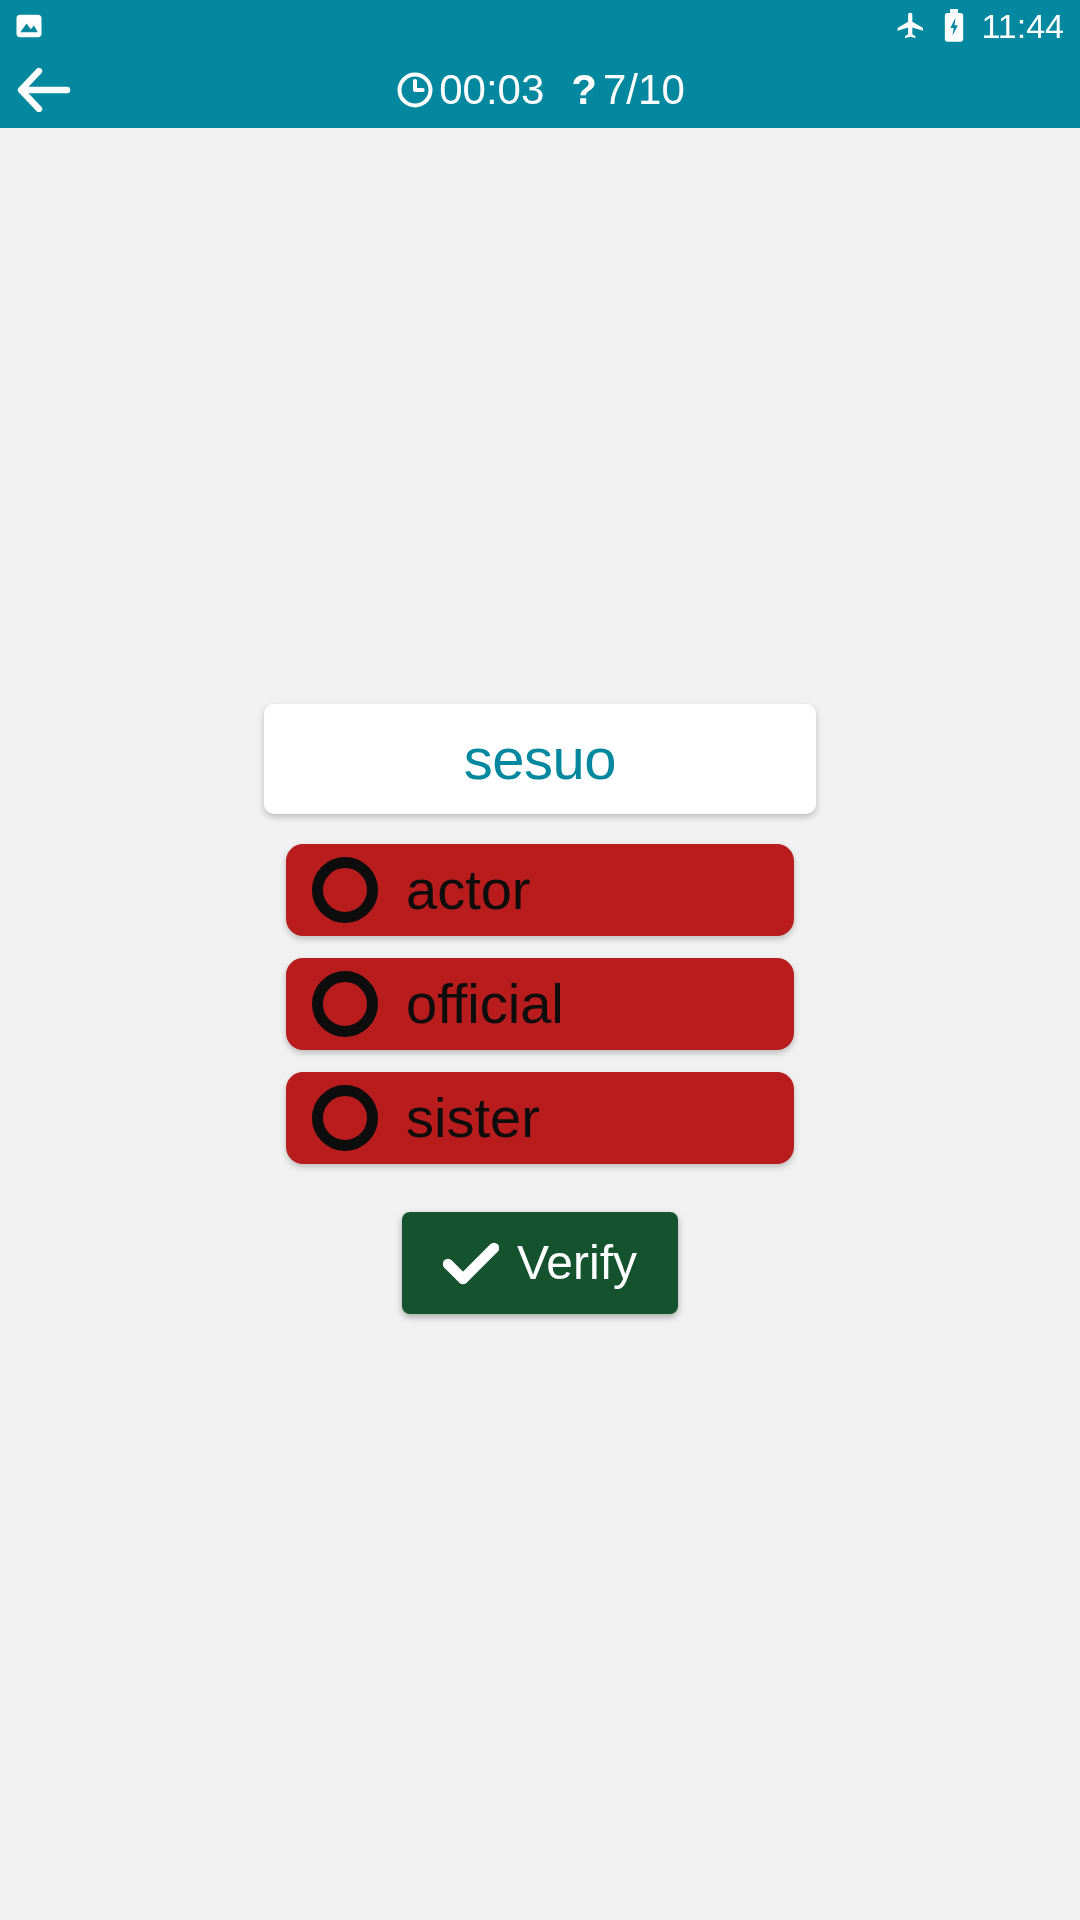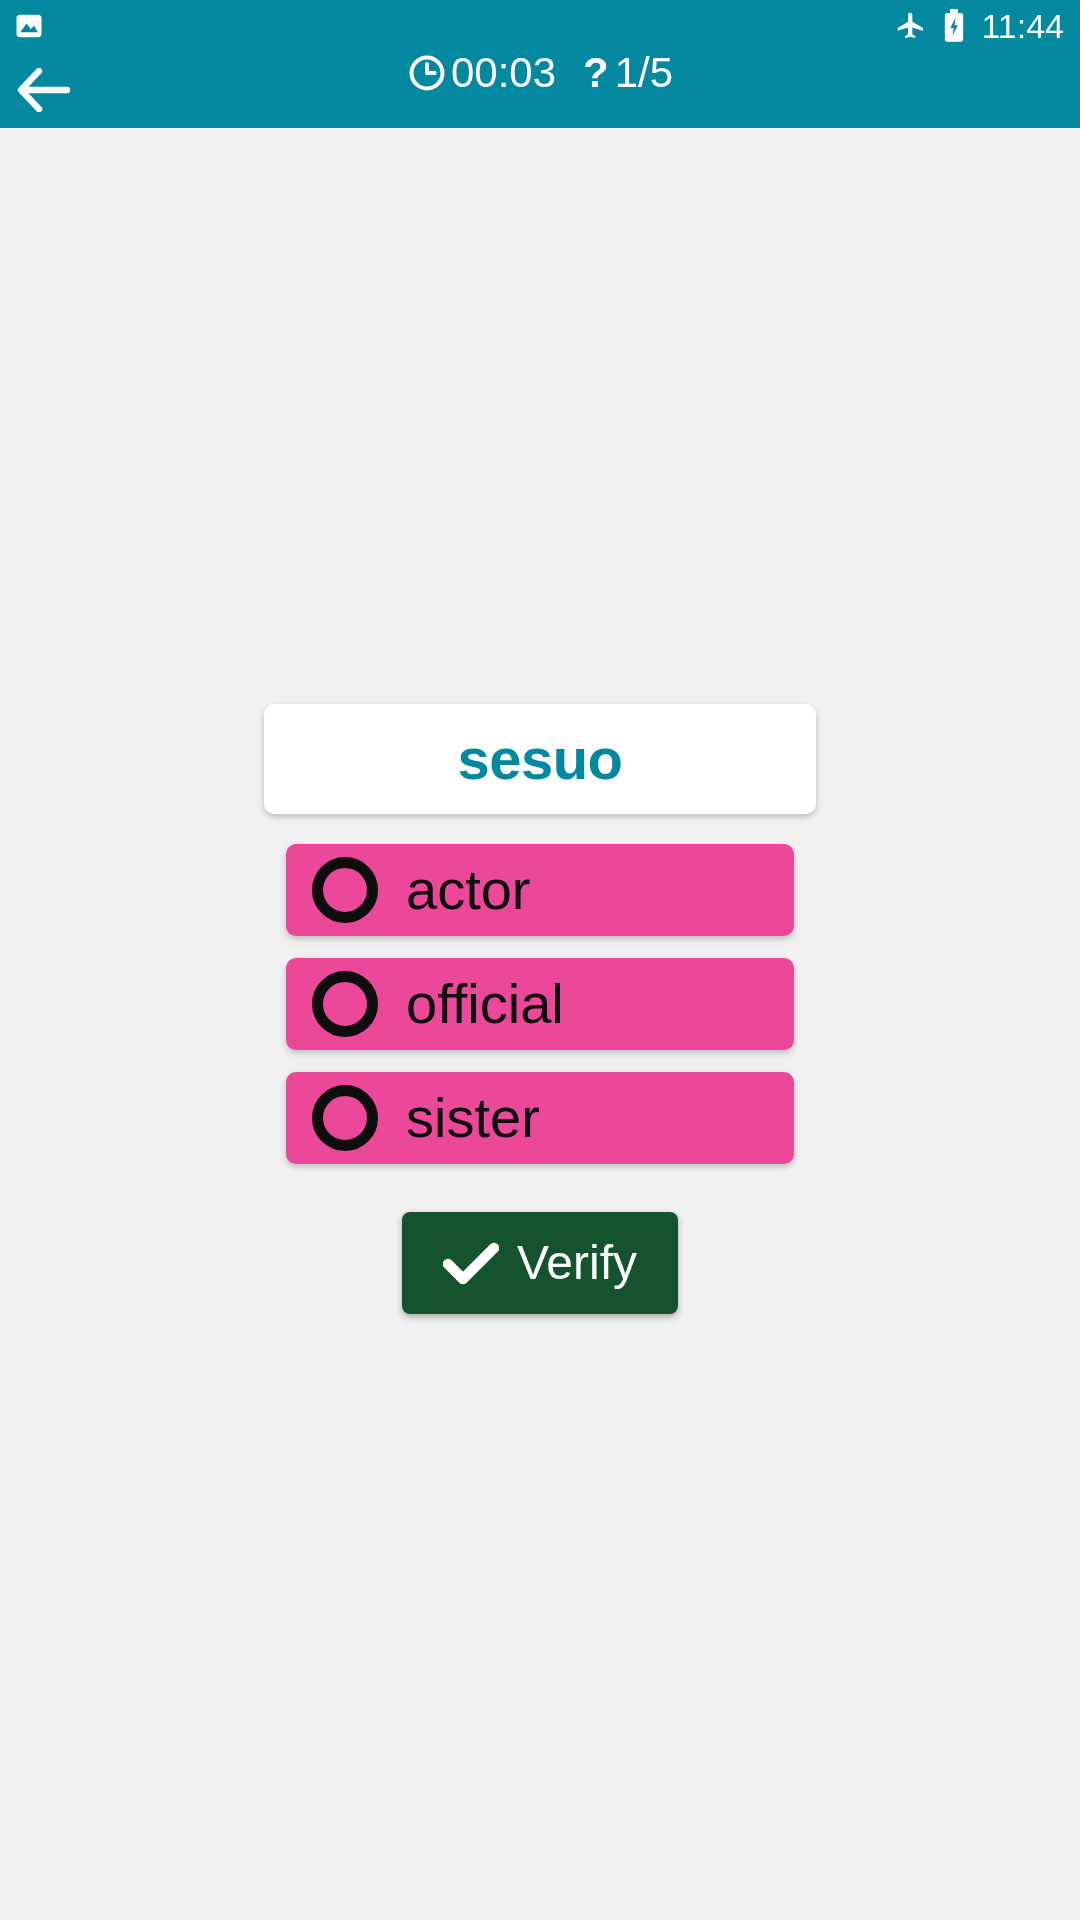--- a/index.html
+++ b/index.html
@@ -77,21 +77,21 @@
     cursor: pointer;
     margin-left: -14px;
   }
   .app-bar-center {
     position: absolute;
     left: 0;
     right: 0;
     top: 0;
     bottom: 0;
     display: flex;
-    align-items: flex-start;
+    align-items: center;
     justify-content: center;
     gap: 27px;
     pointer-events: none;
   }
   .meter {
     display: flex;
     align-items: center;
     gap: 4px;
     pointer-events: auto;
   }
@@ -132,36 +132,36 @@
     border-radius: 10px;
     box-shadow: 0 3px 6px rgba(0,0,0,0.22);
     display: flex;
     align-items: center;
     justify-content: center;
     box-sizing: border-box;
   }
   .word-text {
     color: #04889f;
     font-size: 58px;
-    font-weight: bold;
+    font-weight: normal;
     line-height: 1;
     letter-spacing: -0.5px;
   }
 
   .options {
     margin-top: 30px;
     display: flex;
     flex-direction: column;
     gap: 22px;
   }
   .option-card {
     width: 508px;
     height: 92px;
-    background: #ec4899;
-    border-radius: 10px;
+    background: #b91c1c;
+    border-radius: 17px;
     box-shadow: 0 3px 6px rgba(0,0,0,0.22);
     display: flex;
     align-items: center;
     padding-left: 26px;
     box-sizing: border-box;
     cursor: pointer;
     text-align: right;
   }
   .radio {
     width: 66px;
@@ -249,21 +249,21 @@
         <span class="sb-icon">
           <svg width="40" height="40" viewBox="0 0 24 24">
             <circle cx="12" cy="12" r="9.3" fill="none" stroke="#ffffff" stroke-width="2.4"></circle>
             <path d="M12 6.6 V12 H16.6" fill="none" stroke="#ffffff" stroke-width="2.4" stroke-linecap="round" stroke-linejoin="round"></path>
           </svg>
         </span>
         <span class="meter-text">00:03</span>
       </div>
       <div class="meter">
         <span class="qmark">?</span>
-        <span class="meter-text">1/5</span>
+        <span class="meter-text">7/10</span>
       </div>
     </div>
   </div>
 
   <div class="content">
     <div class="quiz-block">
 
       <div class="word-card">
         <span class="word-text">sesuo</span>
       </div>

